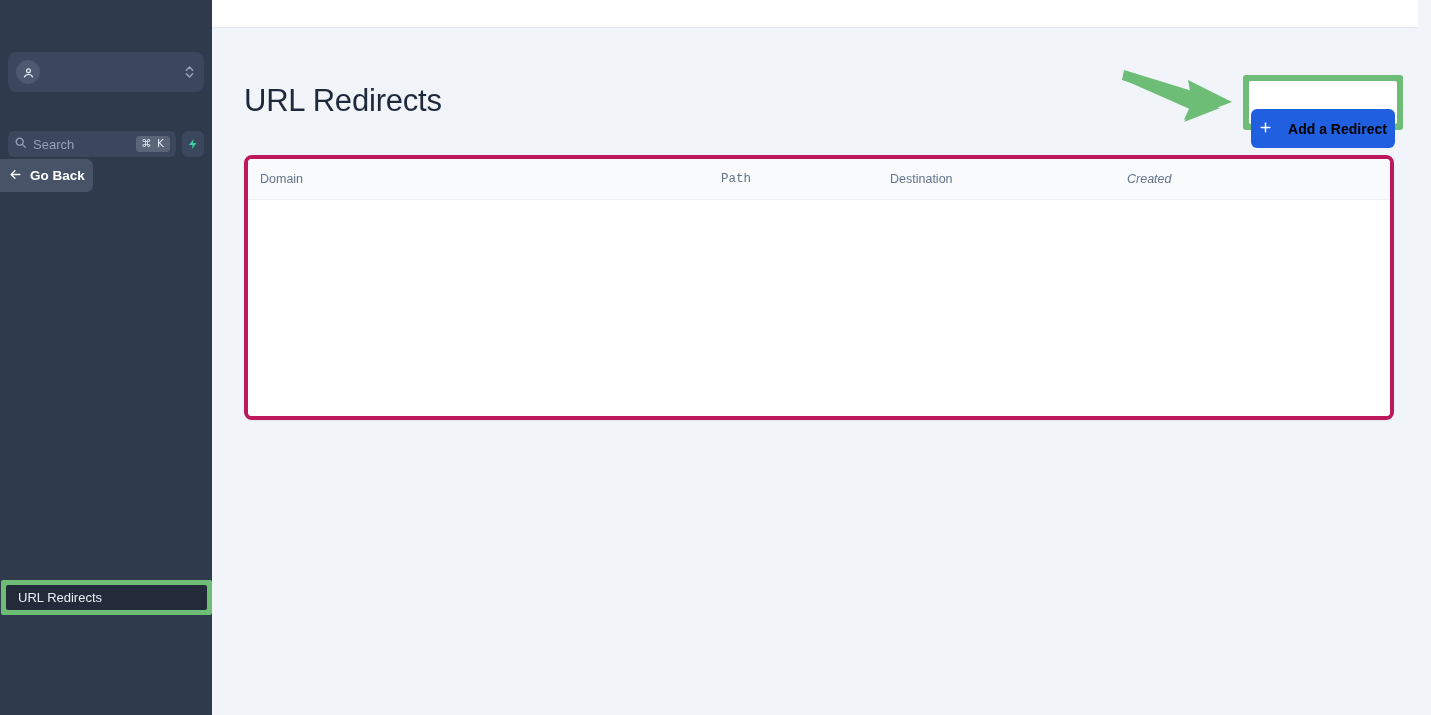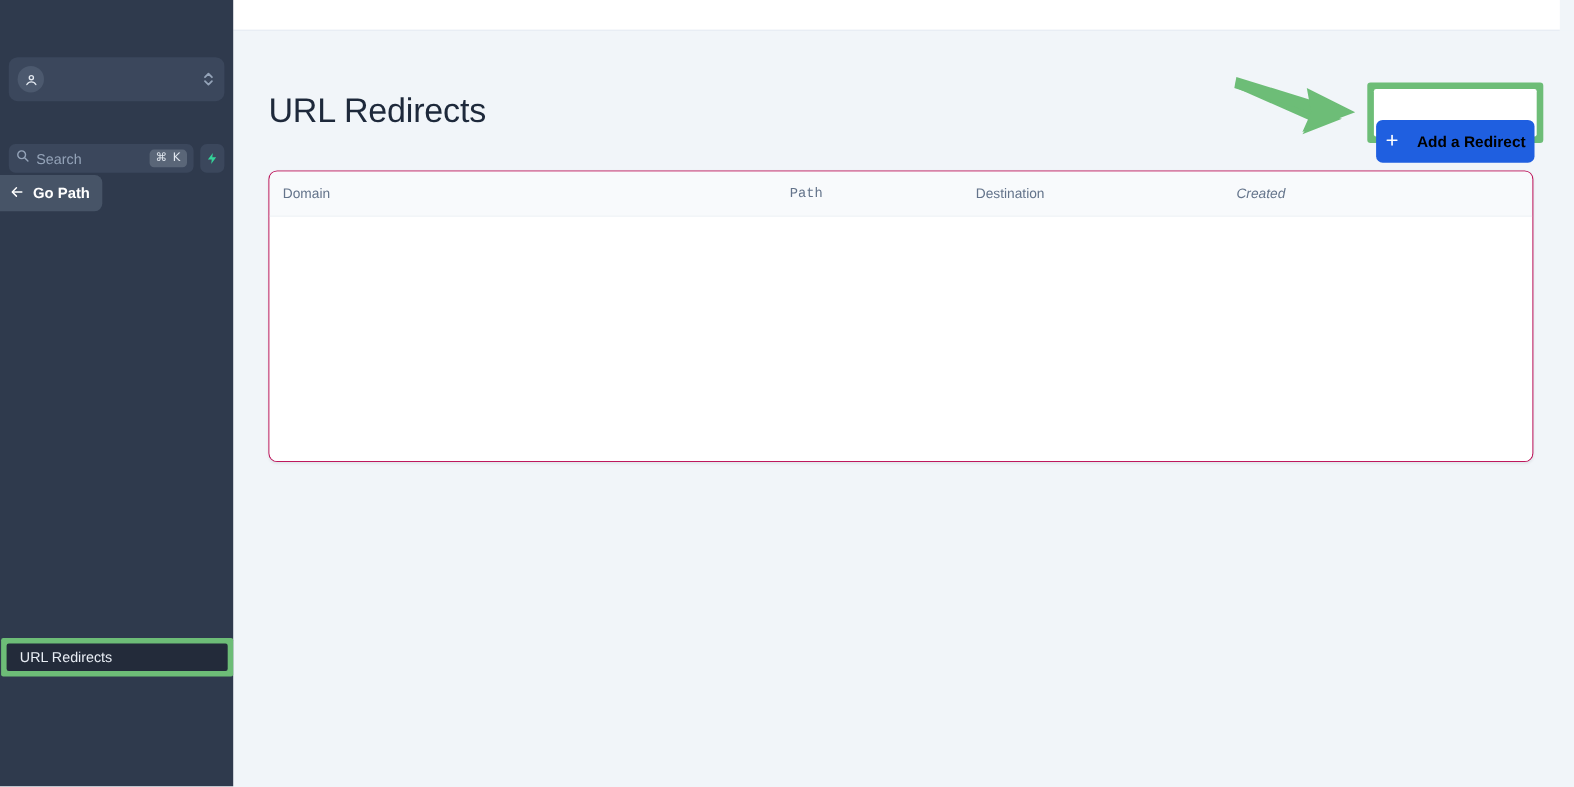--- a/index.html
+++ b/index.html
@@ -246,21 +246,21 @@
   }
 
   
   .table-card {
     position: absolute;
     left: 32px;
     top: 127px;
     width: 1150px;
     height: 265px;
     background: #ffffff;
-    border: 1px solid #be185d;
+    border: 4px solid #be185d;
     border-radius: 8px;
     box-shadow: 0 1px 2px rgba(15, 23, 42, 0.06);
     overflow: hidden;
   }
 
   .table-head {
     position: relative;
     height: 41px;
     background: #f8fafc;
     border-bottom: 1px solid #eef2f6;
@@ -324,21 +324,21 @@
       </div>
     </div>
 
     <div class="go-back">
       <span>
         <svg width="15" height="13" viewBox="0 0 24 24" fill="none" stroke="#ffffff" stroke-width="2.4" stroke-linecap="round" stroke-linejoin="round">
           <line x1="20" y1="12" x2="5" y2="12"></line>
           <polyline points="11,5 4,12 11,19"></polyline>
         </svg>
       </span>
-      <span>Go Path</span>
+      <span>Go Back</span>
     </div>
 
     <div class="nav-highlight">
       <div class="nav-highlight-inner">
         <span>URL Redirects</span>
       </div>
     </div>
   </div>
 
   <div class="topbar"></div>

